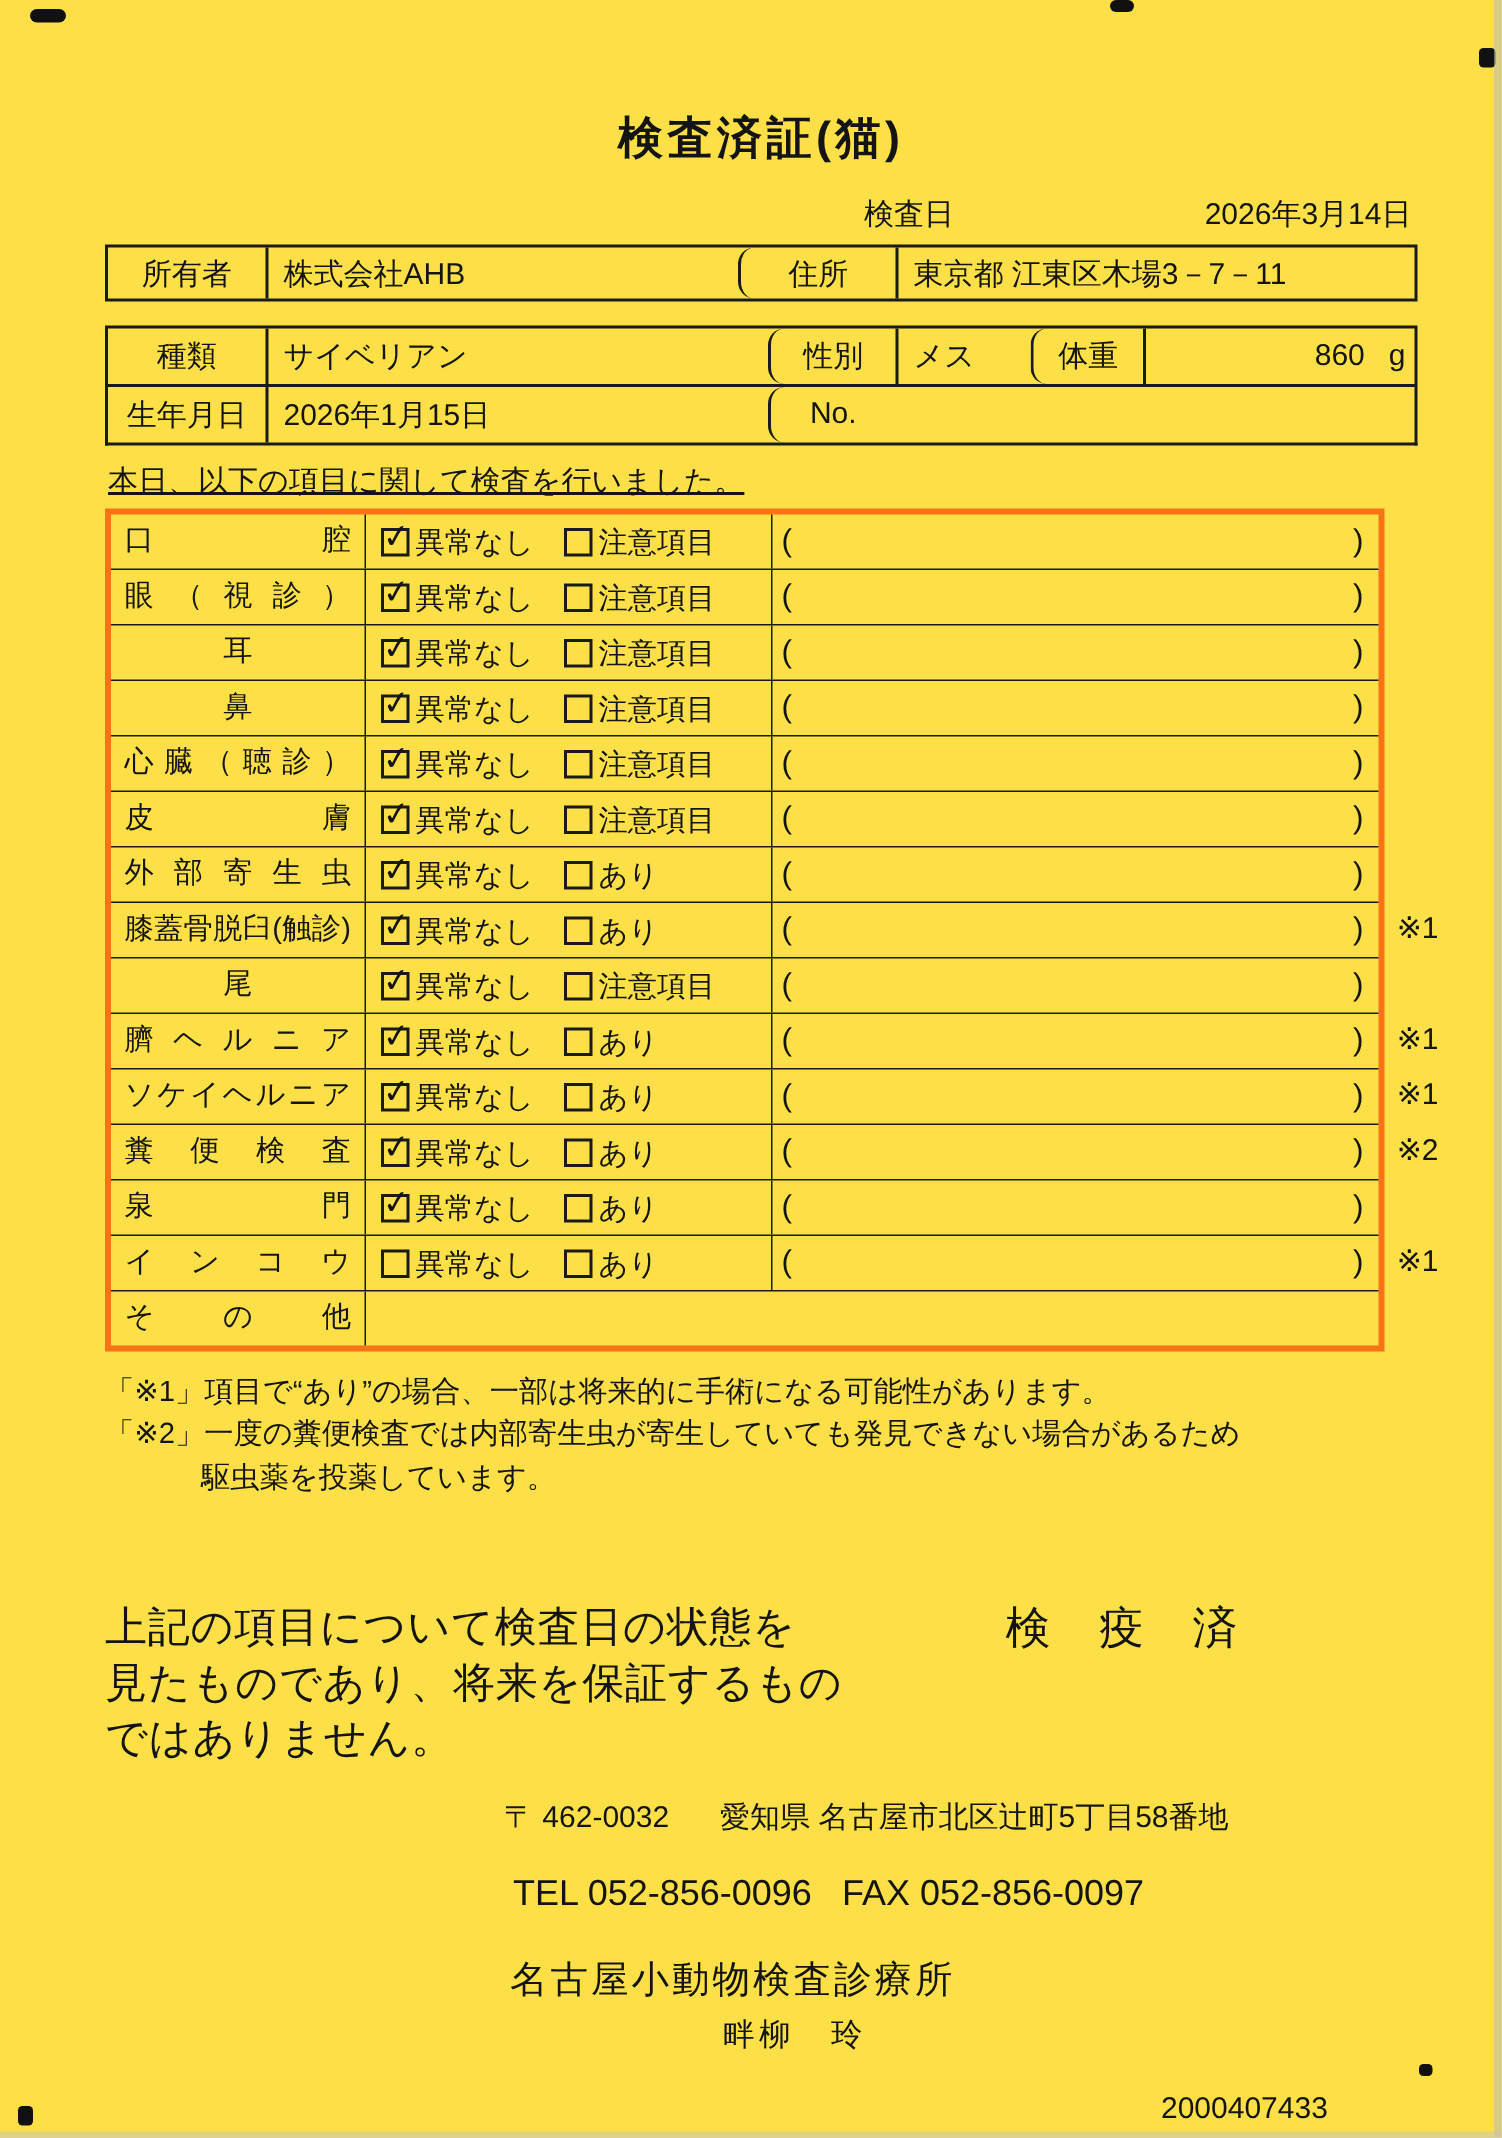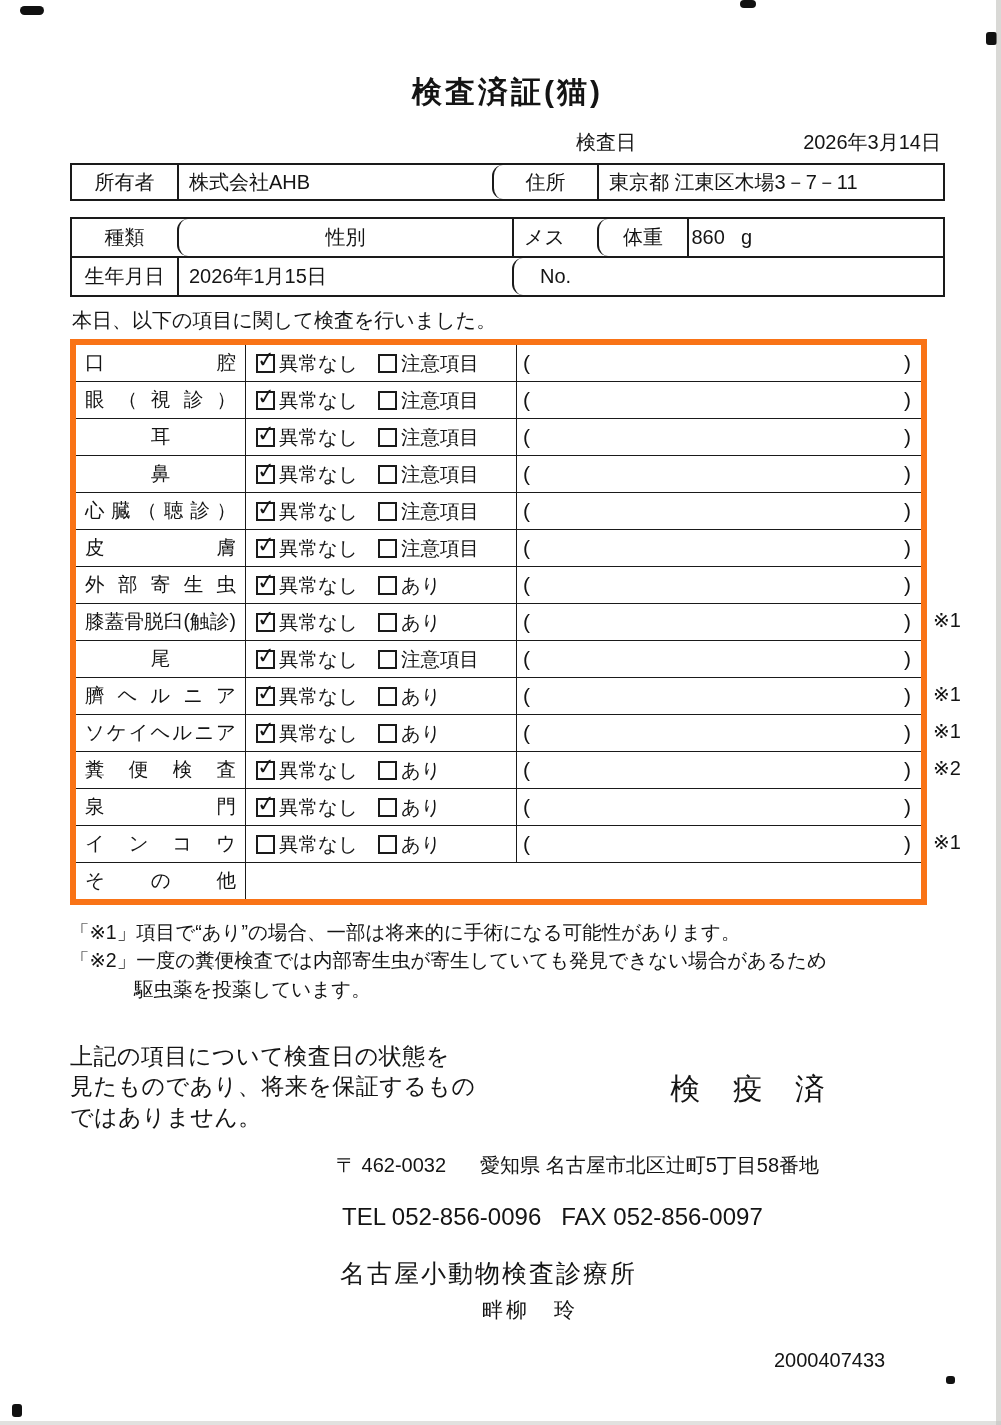--- a/index.html
+++ b/index.html
@@ -1,20 +1,20 @@
 <!DOCTYPE html>
 <html><head>
 <meta charset="utf-8">
 <style>
   html,body { margin:0; padding:0; background:#cfcfcb; }
   .sheet {
     position:relative;
     width:1001px; height:1425px;
     margin:0 auto;
-    background:#ffffff;
+    background:#fde047;
     font-family:"Liberation Sans","DejaVu Sans",sans-serif;
     color:#141414;
     overflow:hidden;
   }
   .content { position:absolute; left:70px; top:0; width:875px; }
 
   
   .artifact { position:absolute; background:#111; }
   .edge-strip-right { position:absolute; right:0; top:0; width:5px; height:100%; background:#b9b9b4; opacity:.55; }
   .edge-strip-bottom { position:absolute; left:0; bottom:0; width:100%; height:4px; background:#c4c4bf; opacity:.5; }
@@ -34,24 +34,24 @@
   .grid .cell.label { justify-content:center; padding:0 4px;border-radius:11px; }
   .grid .cell.right { justify-content:flex-end; }
   .owner-grid { margin-top:8px; grid-template-columns:105px 315px 105px 350px; }
   .pet-grid-1 { margin-top:16px; grid-template-columns:105px 335px 85px 90px 75px 185px; }
   .pet-grid-1 .cell { height:37px; }
   .pet-grid-2 { grid-template-columns:105px 335px 85px 350px; border-top:none; }
   .pet-grid-2 .cell { height:37px; }
   .weight-unit { margin-left:16px; }
 
   
-  .intro { margin:10px 0 5px 2px; font-size:20px; }
-
-  
-  .items { border:6px solid #f97316; width:845px; }
+  .intro { margin:10px 0 5px 2px; font-size:20px;text-decoration:underline; }
+
+  
+  .items { border:4px solid #f97316; width:845px; }
   .item-row { position:relative; display:flex; height:36px; border-top:1.6px solid #1a1a1a; align-items:stretch; font-size:19.5px; }
   .item-row:first-child { border-top:none; }
   .c-name {
     width:170px; flex:0 0 170px;
     border-right:1.6px solid #1a1a1a;
     padding:0 9px; box-sizing:border-box;
     display:block; line-height:34px;
     text-align:justify; text-align-last:justify; text-justify:inter-character;
     white-space:nowrap; overflow:hidden;
   }
@@ -68,21 +68,21 @@
   .checkbox .check { display:none; }
   .checkbox.checked .check { display:block; position:absolute; left:-1px; top:-9px; font-size:22px; font-weight:bold; transform:rotate(-6deg); }
   .cb-label { white-space:nowrap; }
 
   
   .footnotes { margin-top:13px; font-size:19.5px; line-height:1.45; }
   .footnote-indent { padding-left:64px; }
 
   
   .bottom-row { display:flex; margin-top:38px; }
-  .disclaimer { font-size:23px; line-height:1.32; letter-spacing:.5px; }
+  .disclaimer { font-size:28px; line-height:1.32; letter-spacing:.5px;margin-top:30px; }
   .stamp { margin-left:auto; margin-right:108px; margin-top:28px; font-size:30px; letter-spacing:12px; white-space:nowrap; }
 
   .clinic-postal { margin-top:20px; margin-left:266px; font-size:20px; }
   .clinic-postal .gap { display:inline-block; width:34px; }
   .clinic-tel { margin-top:24px; margin-left:272px; font-size:24px; }
   .clinic-tel .gap { display:inline-block; width:20px; }
   .clinic-name { margin-top:26px; margin-left:270px; font-size:25px; letter-spacing:2px; }
   .clinic-vet { margin-top:6px; margin-left:412px; font-size:21px; letter-spacing:3px; }
   .serial { margin-top:25px; margin-left:704px; font-size:20px; }
 </style>
@@ -110,20 +110,21 @@
 
     <div class="grid owner-grid">
       <div class="cell first label">所有者</div>
       <div class="cell">株式会社AHB</div>
       <div class="cell label">住所</div>
       <div class="cell">東京都 江東区木場3－7－11</div>
     </div>
 
     <div class="grid pet-grid-1">
       <div class="cell first label">種類</div>
+      <div class="cell">サイベリアン</div>
       <div class="cell label">性別</div>
       <div class="cell">メス</div>
       <div class="cell label">体重</div>
       <div class="cell right">
         <span>860</span>
         <span class="weight-unit">g</span>
       </div>
     </div>
     <div class="grid pet-grid-2">
       <div class="cell first label">生年月日</div>

